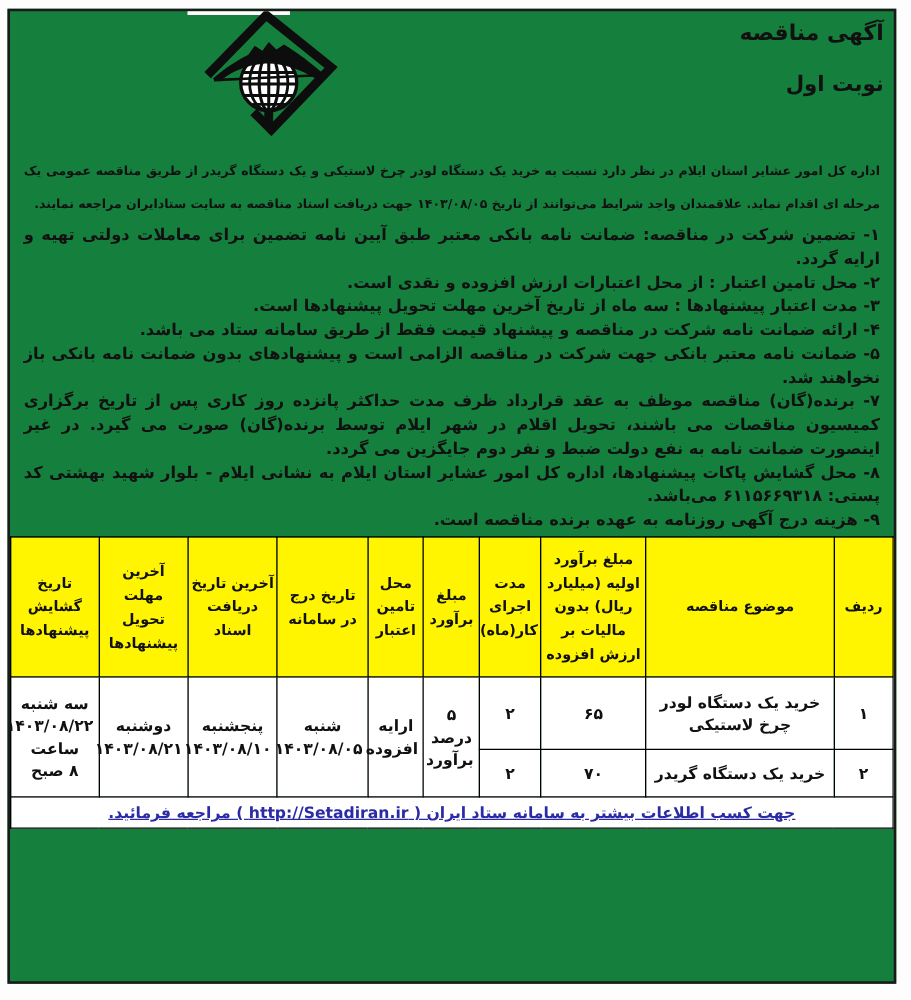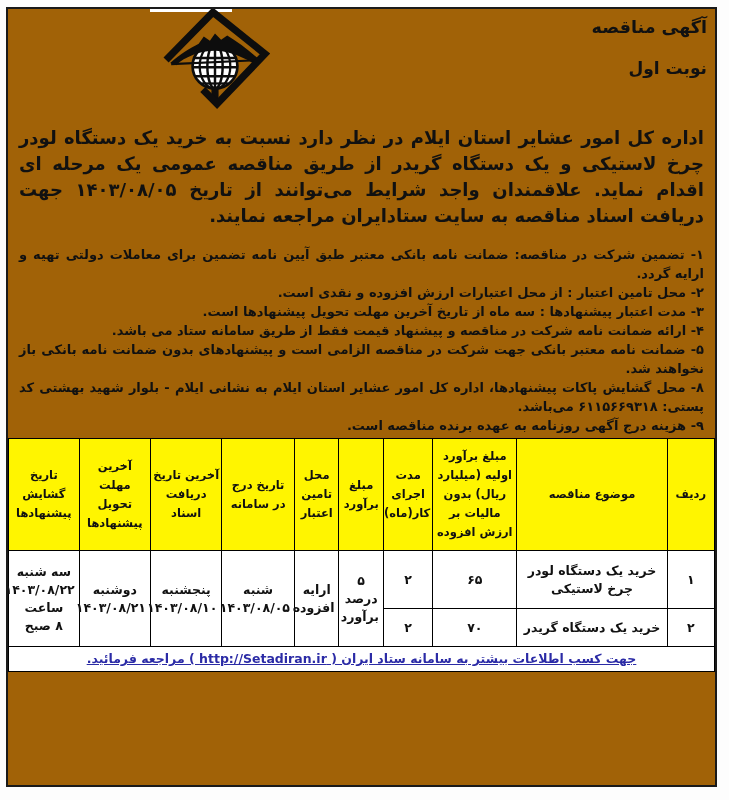--- a/index.html
+++ b/index.html
@@ -2,30 +2,30 @@
 <html lang="fa"><head>
 <meta charset="utf-8">
 <style>
   html,body{margin:0;padding:0;}
   body{
     width:729px;height:800px;background:#fdfdfd;position:relative;
     font-family:"DejaVu Sans", sans-serif;color:#111;
   }
   .page{
     position:absolute;left:6px;top:7px;width:711px;height:780px;
-    border:2px solid #1a1a1a;background:#a16207;box-sizing:border-box;overflow:hidden;
+    border:2px solid #1a1a1a;background:#15803d;box-sizing:border-box;overflow:hidden;
   }
   .header{position:relative;height:110px;}
   .border-gap{position:absolute;top:-3px;left:142px;width:82px;height:6px;background:#fff;z-index:2;}
   .logo{position:absolute;left:149px;top:-4px;width:116px;height:106px;z-index:3;}
   .titles{position:absolute;top:8px;right:8px;direction:rtl;text-align:right;font-weight:bold;}
   .title-main{font-size:17.5px;margin:0 0 21px 0;}
   .title-sub{font-size:17px;margin:0;}
   .body-text{padding:0 11px;direction:rtl;}
-  .intro{font-size:18px;font-weight:bold;text-align:justify;line-height:26px;margin:6px 0 16px 0;}
+  .intro{font-size:10px;font-weight:bold;text-align:justify;line-height:26px;margin:6px 0 2px 0;}
   .item{font-size:13px;font-weight:bold;text-align:justify;line-height:19px;margin:0;}
   table.tender{width:100%;border-collapse:collapse;direction:rtl;margin-top:3px;table-layout:fixed;}
   table.tender th,table.tender td{border:1.6px solid #000;box-sizing:border-box;}
   table.tender th{
     background:#fff500;color:#111;font-size:11.5px;font-weight:bold;
     padding:8px 2px;line-height:19px;text-align:center;vertical-align:middle;
   }
   table.tender td{
     font-size:12.5px;font-weight:bold;text-align:center;vertical-align:middle;
     padding:3px 4px;line-height:18px;background:#fff;
@@ -77,20 +77,21 @@
   </div>
 
   <div class="body-text">
     <p class="intro">اداره کل امور عشایر استان ایلام در نظر دارد نسبت به خرید یک دستگاه لودر چرخ لاستیکی و یک دستگاه گریدر از طریق مناقصه عمومی یک مرحله ای اقدام نماید. علاقمندان واجد شرایط می‌توانند از تاریخ ۱۴۰۳/۰۸/۰۵ جهت دریافت اسناد مناقصه به سایت ستادایران مراجعه نمایند.</p>
     <div>
       <p class="item">۱- تضمین شرکت در مناقصه: ضمانت نامه بانکی معتبر طبق آیین نامه تضمین برای معاملات دولتی تهیه و ارایه گردد.</p>
       <p class="item">۲- محل تامین اعتبار : از محل اعتبارات ارزش افزوده و نقدی است.</p>
       <p class="item">۳- مدت اعتبار پیشنهادها : سه ماه از تاریخ آخرین مهلت تحویل پیشنهادها است.</p>
       <p class="item">۴- ارائه ضمانت نامه شرکت در مناقصه و پیشنهاد قیمت فقط از طریق سامانه ستاد می باشد.</p>
       <p class="item">۵- ضمانت نامه معتبر بانکی جهت شرکت در مناقصه الزامی است و پیشنهادهای بدون ضمانت نامه بانکی باز نخواهند شد.</p>
+      <p class="item">۷- برنده(گان) مناقصه موظف به عقد قرارداد ظرف مدت حداکثر پانزده روز کاری پس از تاریخ برگزاری کمیسیون مناقصات می باشند، تحویل اقلام در شهر ایلام توسط برنده(گان) صورت می گیرد. در غیر اینصورت ضمانت نامه به نفع دولت ضبط و نفر دوم جایگزین می گردد.</p>
       <p class="item">۸- محل گشایش پاکات پیشنهادها، اداره کل امور عشایر استان ایلام به نشانی ایلام - بلوار شهید بهشتی کد پستی: ۶۱۱۵۶۶۹۳۱۸ می‌باشد.</p>
       <p class="item">۹- هزینه درج آگهی روزنامه به عهده برنده مناقصه است.</p>
     </div>
   </div>
 
   <table class="tender" dir="rtl">
     <colgroup>
       <col style="width:6.7%">
         <col style="width:21.3%">
         <col style="width:11.9%">

